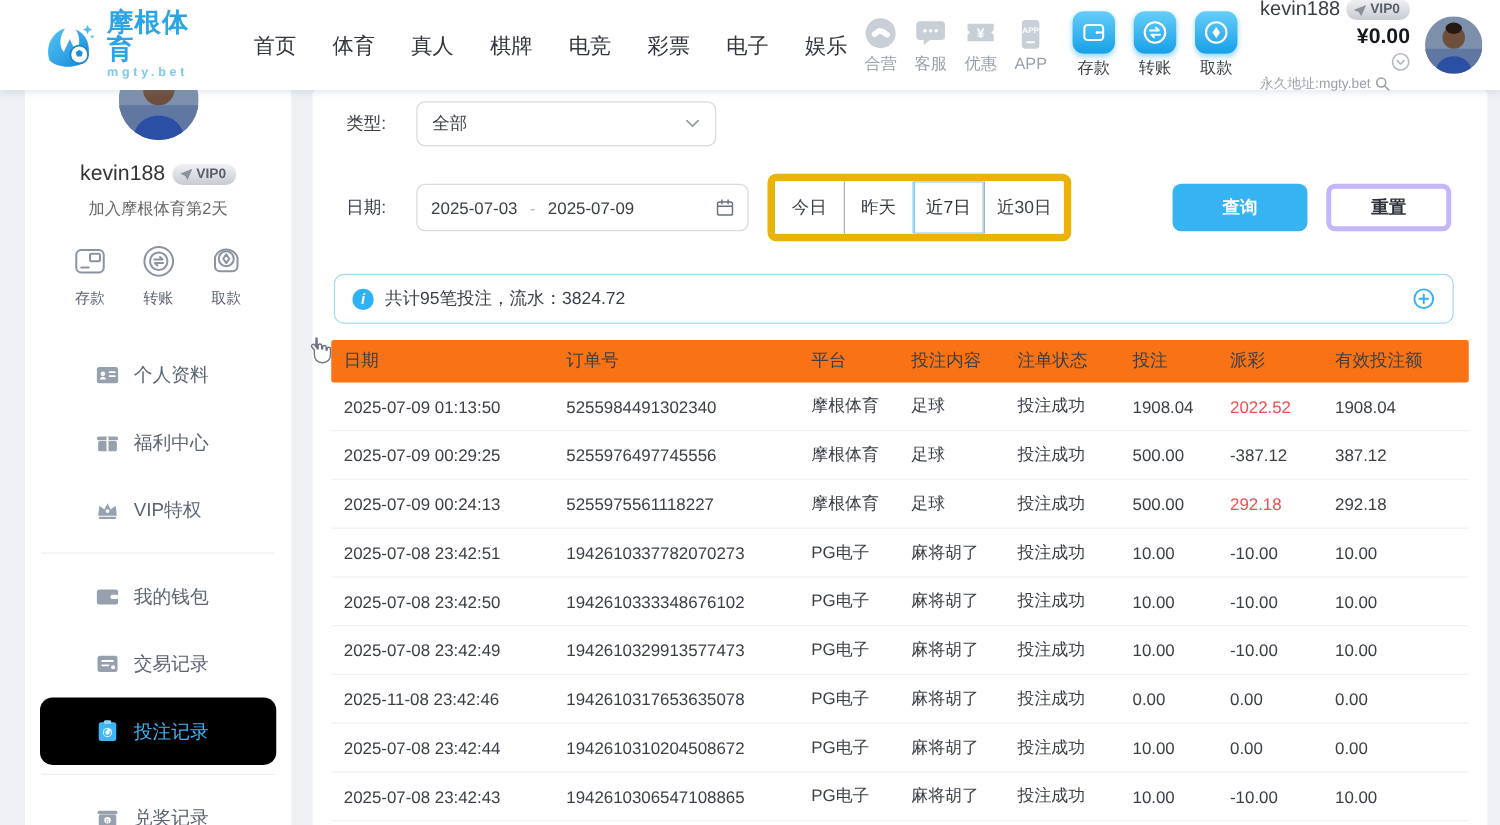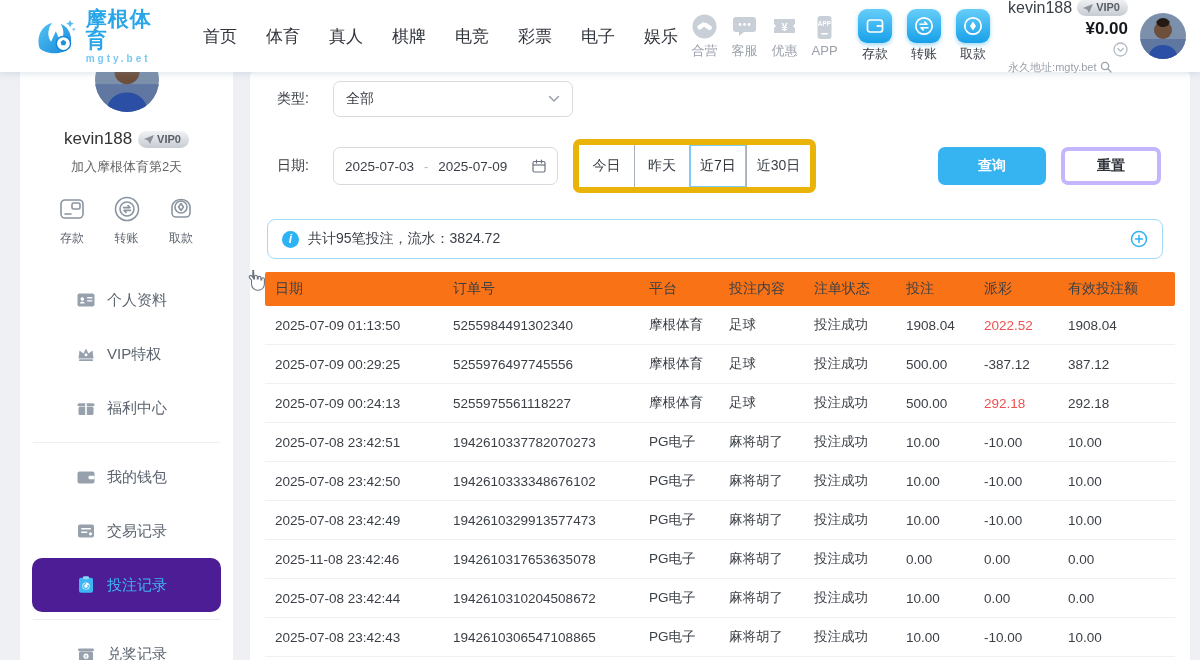--- a/index.html
+++ b/index.html
@@ -44,34 +44,34 @@
   .side-name { display:flex; align-items:center; justify-content:center; gap:6px; margin-top:17px; }
   .side-name .n { font-size:17px; color:#333; }
   .side-joined { text-align:center; font-size:13px; color:#666; margin-top:9px; }
   .side-quick { display:flex; justify-content:space-between; padding:0 36px; margin-top:17px; }
   .sq-item { display:flex; flex-direction:column; align-items:center; gap:5px; cursor:pointer; }
   .sq-item .sq-label { font-size:12px; color:#5c6470; }
   .side-menu { margin-top:26px; }
   .menu-item { display:flex; align-items:center; height:54px; padding-left:44px; gap:11px;
                margin:0 12px; border-radius:10px; cursor:pointer; }
   .menu-item .label { font-size:15px; color:#5b6470; }
-  .menu-item.active { background:#4c1d95; }
+  .menu-item.active { background:#000000; }
   .menu-item.active .label { color:#3db6f5; }
   .menu-divider { height:1px; background:#edeff2; margin:7px 13px; }
 
   
   .main { position:absolute; left:250px; top:72px; width:940px; height:600px; background:#fff; border-radius:4px 4px 0 0; }
   .filter-row { display:flex; align-items:center; padding:0 29px 0 27px; }
   .filter-row.r1 { margin-top:9px; }
   .filter-row.r2 { margin-top:22px; }
   .f-label { font-size:14px; color:#3a3f46; margin-right:24px; white-space:nowrap; }
   .select-box { width:240px; height:36px; border:1px solid #d7dade; border-radius:7px;
         display:flex; align-items:center; padding:0 12px; cursor:pointer; }
   .select-box .val { font-size:14px; color:#3a3f46; flex:1; }
-  .date-box { width:225px; height:38px; border:1px solid #d7dade; border-radius:7px;
+  .date-box { width:266px; height:38px; border:1px solid #d7dade; border-radius:7px;
         display:flex; align-items:center; padding:0 11px; gap:8px; cursor:pointer; }
   .date-box .d { font-size:13.5px; color:#3a3f46; }
   .date-box .sep { font-size:13px; color:#b0b6bd; margin:0 2px; }
   .range-group { display:flex; margin-left:15px; border:6px solid #eab308; border-radius:7px; overflow:hidden; height:54px; }
   .range-btn { min-width:55px; padding:0 10px; display:flex; align-items:center; justify-content:center;
         font-size:14px; color:#3a3f46; background:#fff; border-left:1px solid #aab0b8; cursor:pointer; }
   .range-btn:first-child { border-left:none; }
   .range-btn.active { box-shadow:inset 0 0 0 1px #7fcdf3; border-left-color:#7fcdf3; color:#2c3138; }
   .btn-query { margin-left:auto; width:108px; height:38px; border-radius:7px; background:#36b3f1;
         color:#fff; font-size:14px; font-weight:bold; display:flex; align-items:center; justify-content:center; cursor:pointer; }
@@ -292,33 +292,33 @@
           <rect x="1.5" y="3.5" width="17" height="13" rx="2" fill="#97a1ad"></rect>
           <circle cx="6.3" cy="9" r="1.8" fill="#fff"></circle>
             <path d="M3.8 13.6c.4-1.5 1.4-2.2 2.5-2.2s2.1.7 2.5 2.2z" fill="#fff"></path>
           <rect x="11" y="7" width="5.5" height="1.4" rx=".7" fill="#fff"></rect>
             <rect x="11" y="10.2" width="5.5" height="1.4" rx=".7" fill="#fff"></rect>
         </svg>
         <span class="label">个人资料</span>
       </div>
       <div class="menu-item">
         <svg width="20" height="20" viewBox="0 0 20 20">
+          <rect x="2.5" y="8.8" width="15" height="8.2" rx="1.5" fill="#97a1ad"></rect>
+          <rect x="1.5" y="5.2" width="17" height="3" rx="1.5" fill="#97a1ad"></rect>
+          <rect x="9.2" y="5.2" width="1.6" height="11.8" fill="#fff"></rect>
+        </svg>
+        <span class="label">福利中心</span>
+      </div>
+      <div class="menu-item">
+        <svg width="20" height="20" viewBox="0 0 20 20">
           <path d="M2.5 14.5L3.5 6.5 7.5 9.5 10 4.5 12.5 9.5 16.5 6.5 17.5 14.5z" fill="#97a1ad"></path>
           <rect x="3" y="15.3" width="14" height="1.8" rx=".9" fill="#97a1ad"></rect>
           <circle cx="10" cy="10.8" r="1.5" fill="#fff"></circle>
         </svg>
         <span class="label">VIP特权</span>
-      </div>
-      <div class="menu-item">
-        <svg width="20" height="20" viewBox="0 0 20 20">
-          <rect x="2.5" y="8.8" width="15" height="8.2" rx="1.5" fill="#97a1ad"></rect>
-          <rect x="1.5" y="5.2" width="17" height="3" rx="1.5" fill="#97a1ad"></rect>
-          <rect x="9.2" y="5.2" width="1.6" height="11.8" fill="#fff"></rect>
-        </svg>
-        <span class="label">福利中心</span>
       </div>
 
       <div class="menu-divider"></div>
 
       <div class="menu-item">
         <svg width="20" height="20" viewBox="0 0 20 20">
           <rect x="1.5" y="4.5" width="17" height="12" rx="2" fill="#97a1ad"></rect>
           <rect x="12.5" y="8.8" width="6" height="3.4" rx="1.2" fill="#fff"></rect>
         </svg>
         <span class="label">我的钱包</span>

